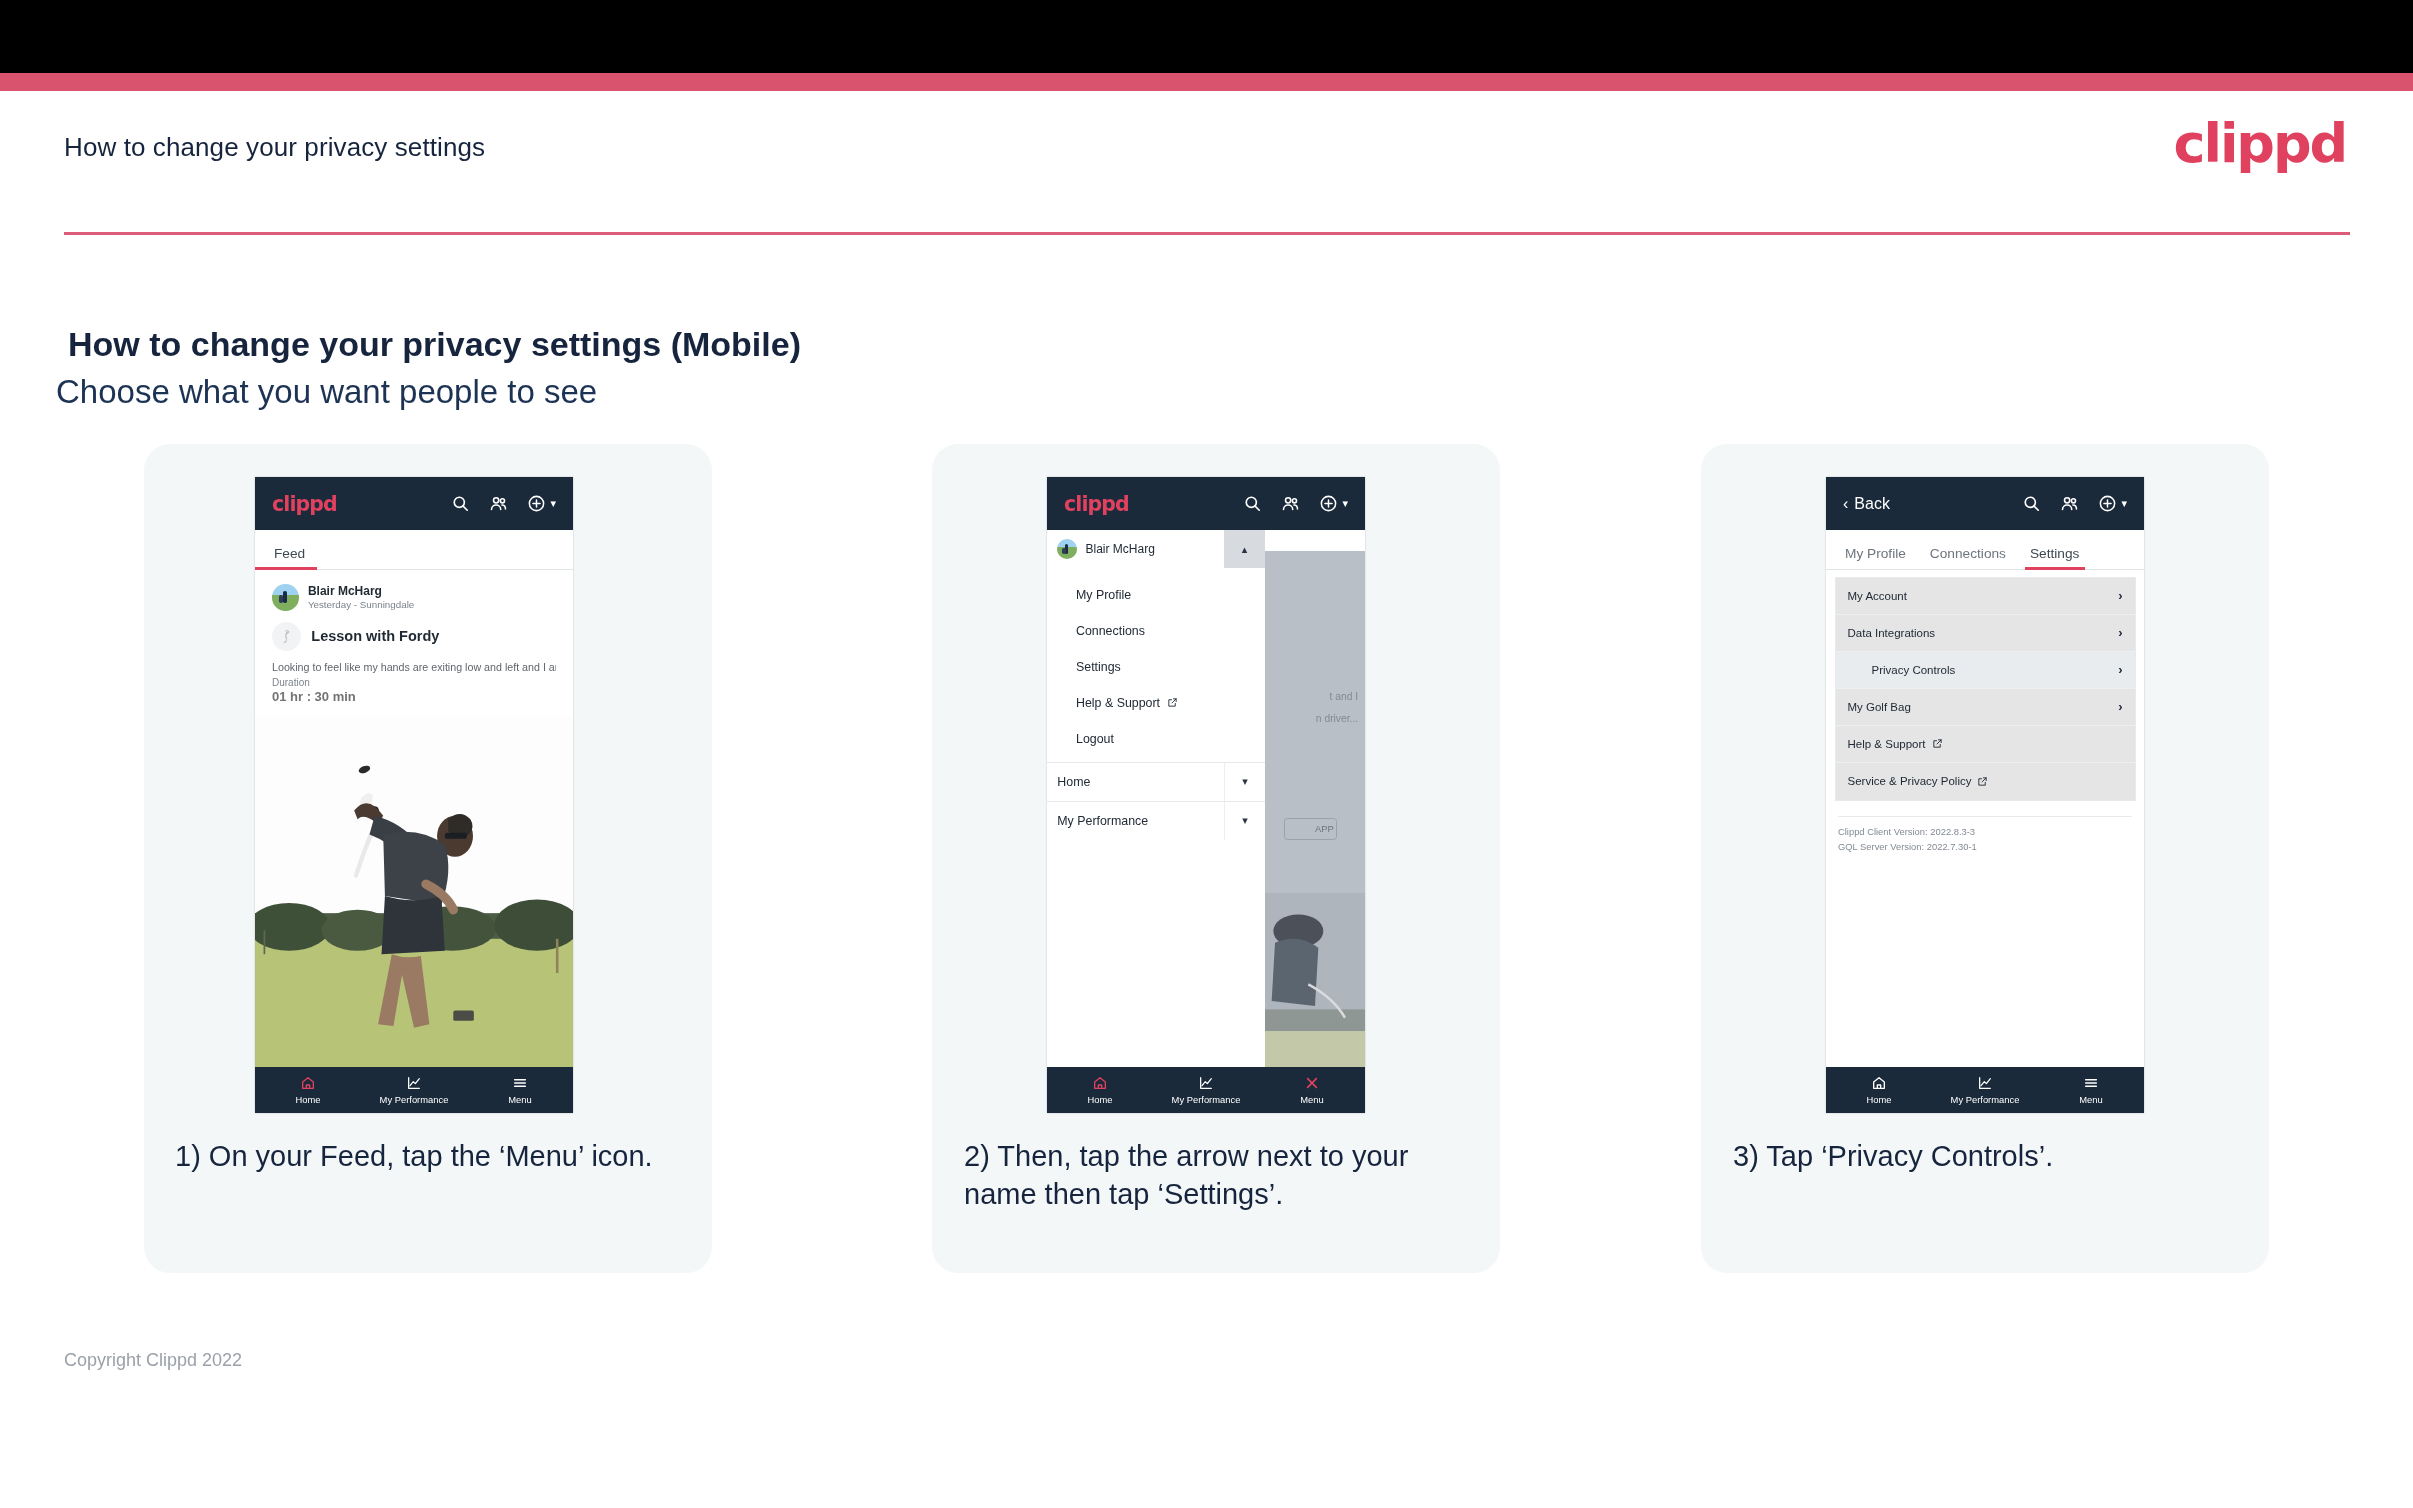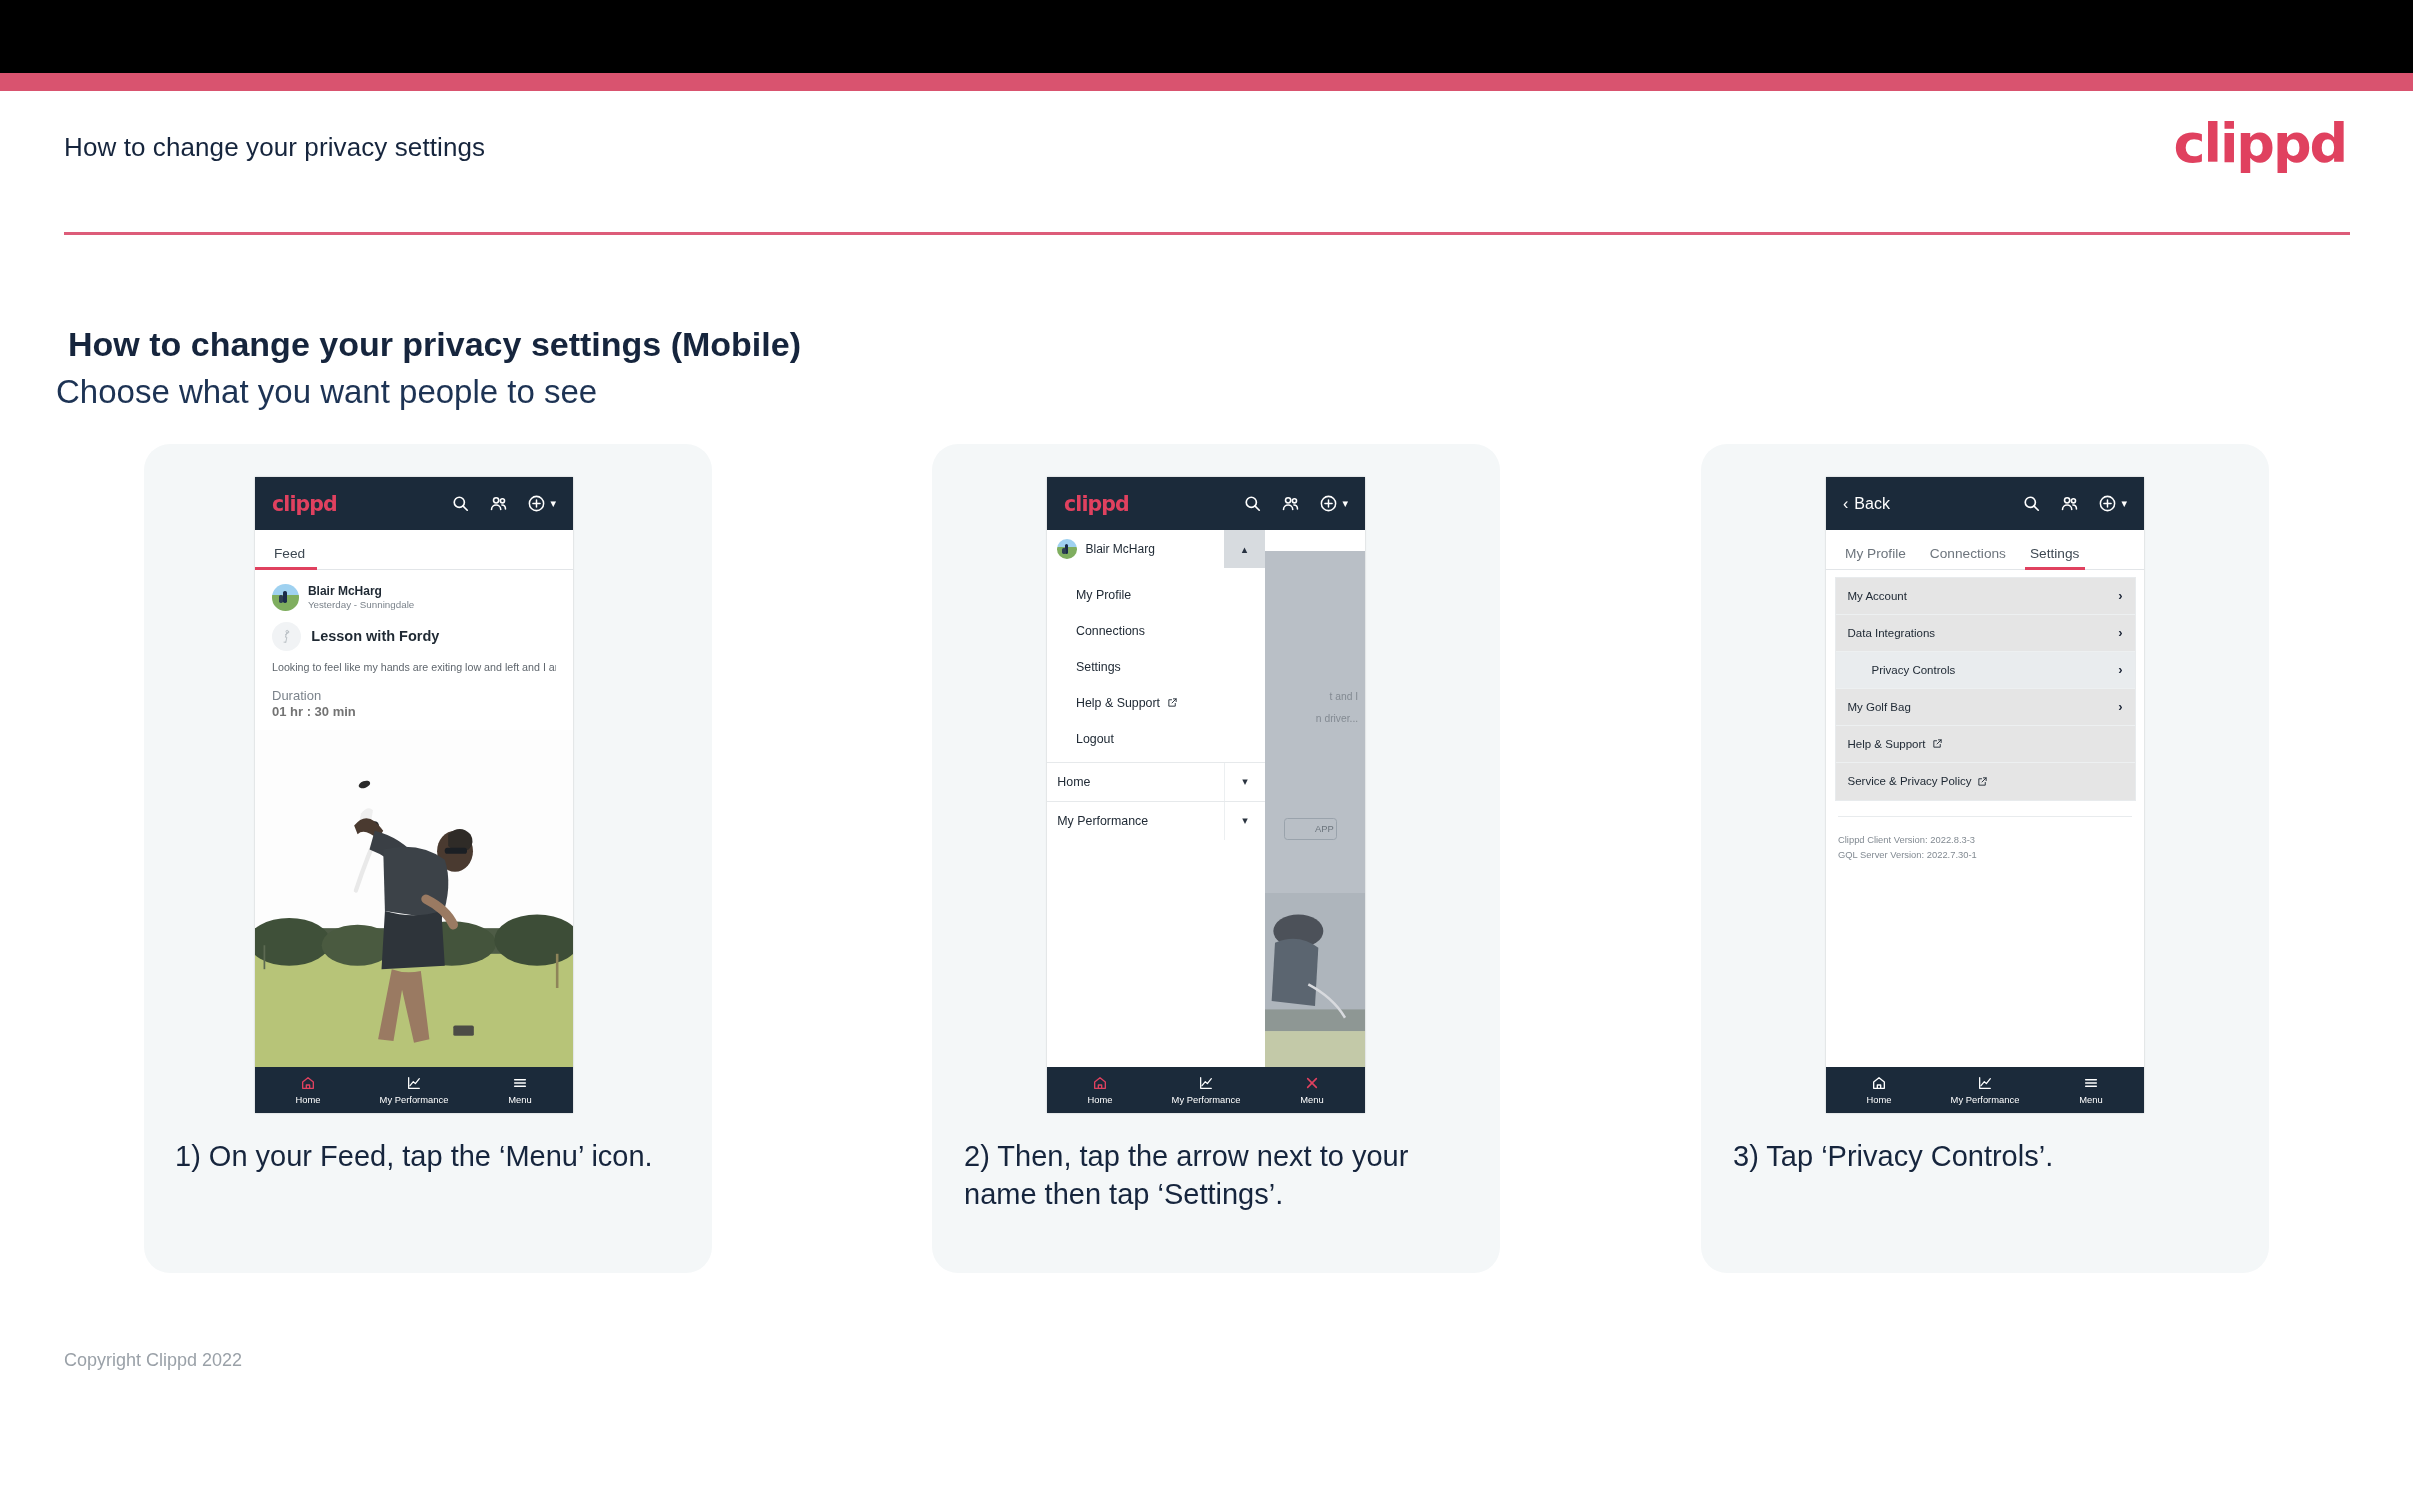--- a/index.html
+++ b/index.html
@@ -113,21 +113,21 @@
   .post-meta { font-size:9.8px; color:#7b838b; line-height:1.3; }
 
   .lesson-row { display:flex; align-items:center; gap:10.3px; margin-top:10.3px; }
   .lesson-ico { width:29px; height:29px; border-radius:50%; background:#f1f3f5;
                 display:flex; align-items:center; justify-content:center; flex:0 0 auto; }
   .lesson-ico svg { width:17px; height:17px; }
   .lesson-title { font-size:14.5px; font-weight:700; color:#1f2933; }
 
   .post-body { font-size:10.7px; color:#5f666d; line-height:1.45; margin-top:9.4px;
                white-space:nowrap; overflow:hidden; }
-  .dur-label { font-size:13px; color:#7b838b; margin-top:12px; }
+  .dur-label { font-size:10px; color:#7b838b; margin-top:1px; }
   .dur-val { font-size:13px; font-weight:700; color:#737373; margin-top:1.7px; }
 
   .post-photo { margin-top:10.3px; height:357px; width:318px; margin-left:-17px;
                 position:relative; overflow:hidden; background:#ffffff; }
 
   
   .p-bottomnav {
     position:absolute; left:0; bottom:0; width:318px; height:46px;
     background:#1b2a3a; display:flex; align-items:center;
   }
@@ -172,21 +172,21 @@
   .dim-photo { position:absolute; left:0; right:0; top:342px; bottom:0; overflow:hidden; }
 
   
   .set-list { margin:6.8px 8.5px 0 8.5px; background:#e5e5e5; border:0.9px solid #e8ebed;text-align:center; }
   .set-row { height:37px; display:flex; align-items:center; padding:0 12px;
              border-bottom:0.9px solid #edf0f1; position:relative; }
   .set-row:last-child { border-bottom:none; }
   .set-row.hl { background:#e9ecee;padding-left:36px; }
   .set-lbl { font-size:11.5px; color:#212b36; display:flex; align-items:center; gap:6px; }
   .set-chev { margin-left:auto; font-size:13px; color:#20293a; font-weight:700; }
-  .ver-box { margin:15.4px 12px 0 12px; padding-top:16px; border-top:0.9px solid #e8ebed; }
+  .ver-box { margin:15.4px 12px 0 12px; padding-top:8px; border-top:0.9px solid #e8ebed; }
   .ver-line { font-size:9.4px; color:#828a92; line-height:1.55; }
 
   
   .footer-copy { position:absolute; left:64px; top:1350px; font-size:18px; color:#9aa1a8; }
 </style>
 </head>
 <body>
 
 <div class="top-black"></div>
 <div class="top-pink"></div>

